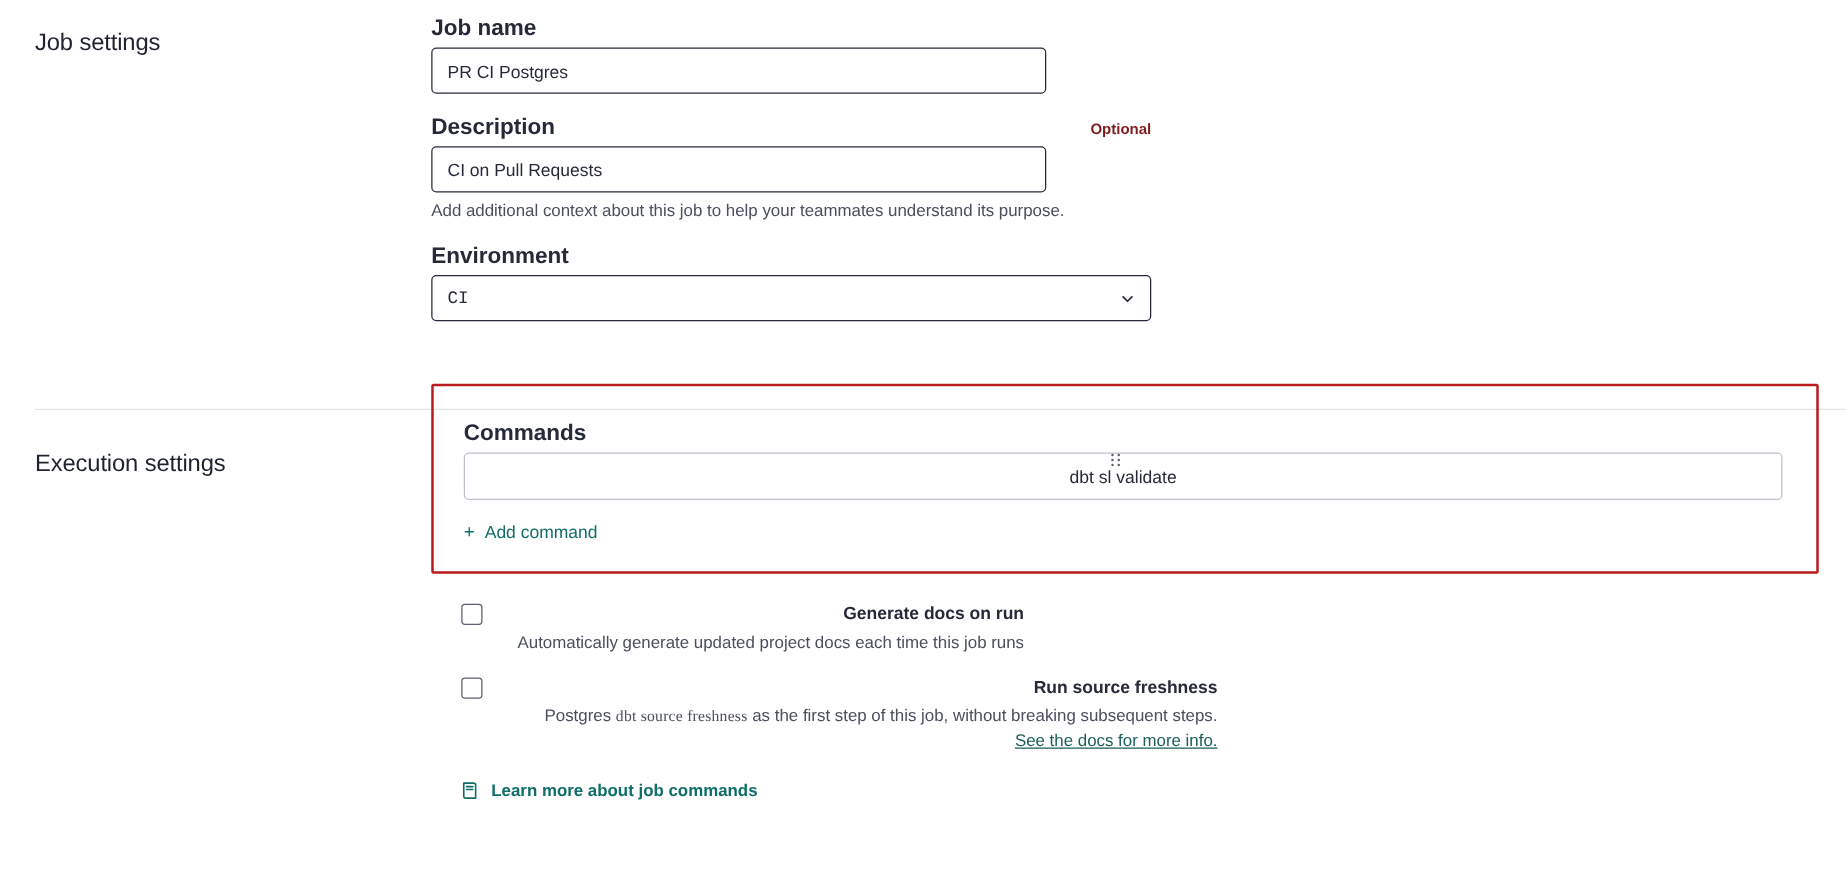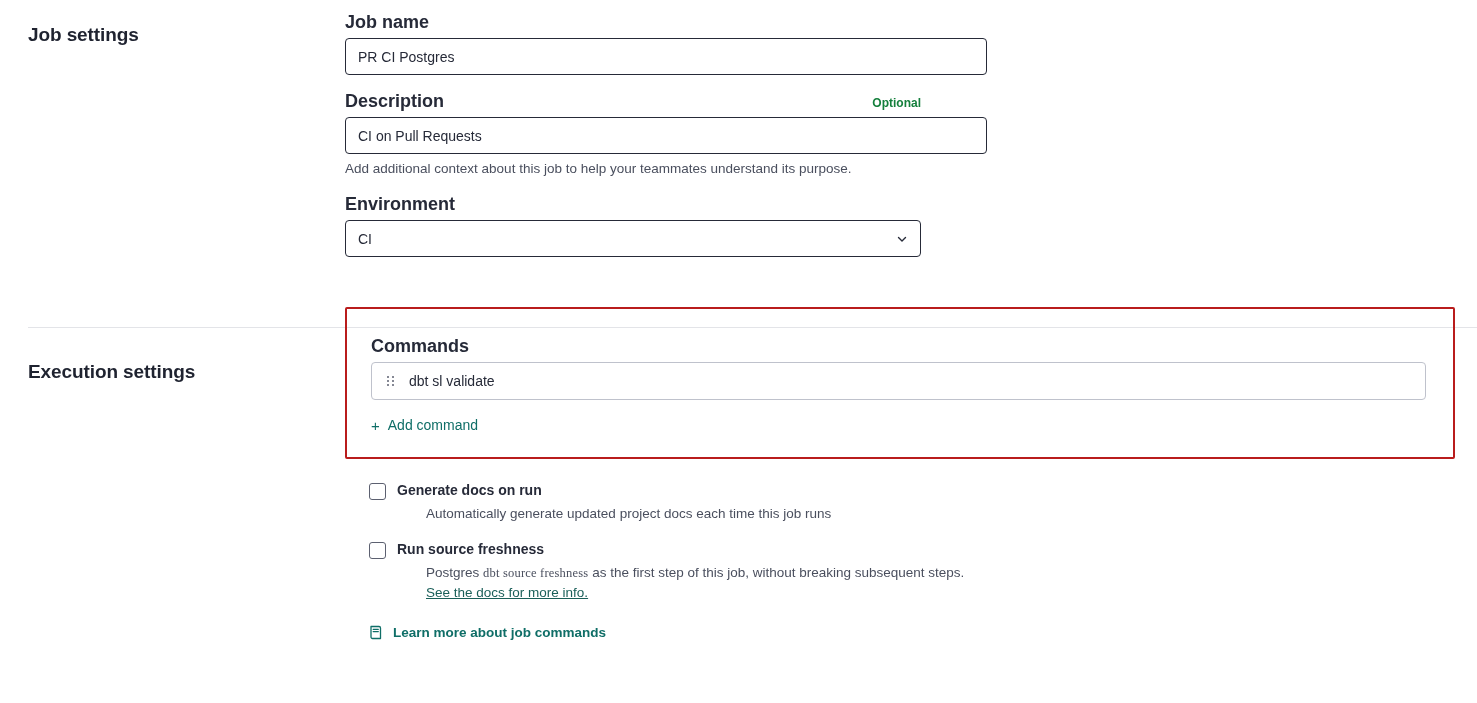--- a/index.html
+++ b/index.html
@@ -23,21 +23,21 @@
   }
 
   .section-label {
     width: 345px;
     flex: 0 0 345px;
     padding-left: 28px;
     padding-top: 12px;
   }
   .section-title {
     font-size: 19px;
-    font-weight: bold;
+    font-weight: normal;
     color: #1f2330;
     letter-spacing: -0.1px;
   }
 
   .section-body {
     flex: 1;
     padding-right: 28px;
   }
 
   
@@ -60,24 +60,24 @@
     margin-bottom: 5px;
   }
   .field-label {
     font-size: 18px;
     font-weight: bold;
     color: #262a38;
   }
   .field-optional {
     font-size: 12px;
     font-weight: bold;
-    color: #15803d;
+    color: #7f1d1d;
   }
   .text-input {
-    width: 642px;
+    width: 492px;
     height: 37px;
     border: 1px solid #262a38;
     border-radius: 4px;
     background: #fff;
     display: flex;
     align-items: center;
     padding: 0 12px;
     font-size: 14px;
     color: #262a38;
   }
@@ -96,20 +96,21 @@
     height: 37px;
     border: 1px solid #262a38;
     border-radius: 4px;
     background: #fff;
     display: flex;
     align-items: center;
     justify-content: space-between;
     padding: 0 12px;
     font-size: 14px;
     color: #262a38;
+    font-family: Liberation Mono, monospace;
   }
   .chevron {
     width: 12px;
     height: 12px;
     display: inline-block;
     position: relative;
     color: #262a38;
   }
   .chevron svg { display: block; }
 
@@ -144,20 +145,21 @@
   .command-row {
     width: 1055px;
     height: 38px;
     border: 1px solid #bfc2cc;
     border-radius: 4px;
     background: #fff;
     display: flex;
     align-items: center;
     padding: 0 12px;
     margin-top: 5px;
+    flex-direction: column;
   }
   .drag-handle {
     width: 12px;
     display: flex;
     flex-direction: column;
     justify-content: center;
     align-items: center;
     gap: 2px;
     margin-right: 13px;
     cursor: grab;
@@ -196,22 +198,23 @@
     color: #0f6e67;
     font-size: 14px;
   }
 
   .checkbox-group {
     margin-top: 22px;
     padding-left: 24px;
   }
   .checkbox-row {
     display: flex;
-    gap: 11px;
+    gap: 28px;
     margin-bottom: 16px;
+    text-align: right;
   }
   .checkbox {
     width: 17px;
     height: 17px;
     border: 1.5px solid #5c6070;
     border-radius: 3px;
     background: #fff;
     flex: 0 0 17px;
     margin-top: 2px;
     cursor: pointer;
@@ -222,21 +225,20 @@
     font-weight: bold;
     color: #262a38;
     line-height: 19px;
   }
   .checkbox-desc {
     font-size: 13.5px;
     color: #4a4f5e;
     margin-top: 4px;
     line-height: 20px;
     max-width: 560px;
-    margin-left: 29px;
   }
   code.mono {
     font-family: Liberation Serif, serif;
     font-size: 12.5px;
     color: #4a4f5e;
     background: transparent;
     letter-spacing: 0.2px;
   }
   .inline-link {
     color: #1a5f59;

